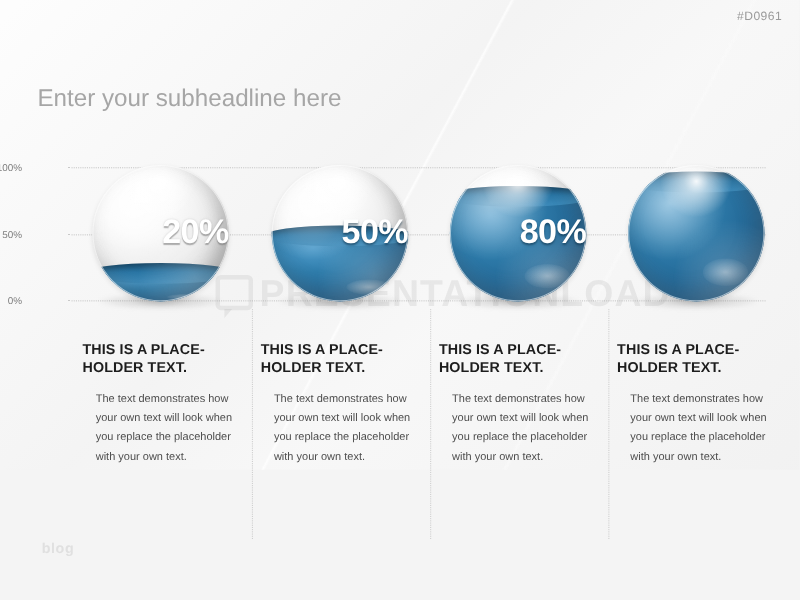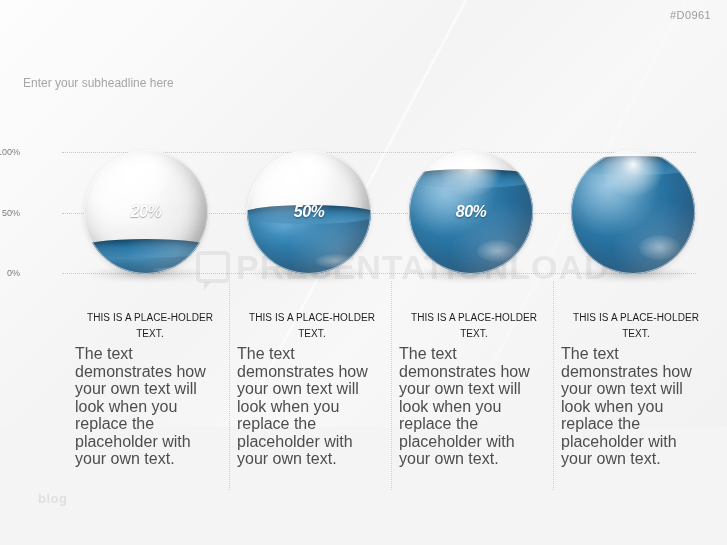--- a/index.html
+++ b/index.html
@@ -46,23 +46,23 @@
     left: 31px;
     top: 36px;
     font-size: 27.5px;
     font-weight: bold;
     color: #1b1b1b;
     letter-spacing: -0.2px;
     white-space: nowrap;
   }
   #subtitle {
     position: absolute;
-    left: 23px;
+    left: 34px;
     top: 76px;
-    font-size: 12px;
+    font-size: 22px;
     color: #a6a6a6;
     white-space: nowrap;
   }
 
   
   #wm-center {
     position: absolute;
     left: 196px;
     top: 248px;
     font-size: 34px;
@@ -200,48 +200,46 @@
     height: 14px;
     border-radius: 50%;
     background: radial-gradient(ellipse at 50% 50%, rgba(90,90,90,0.30) 0%, rgba(120,120,120,0.12) 52%, rgba(255,255,255,0) 76%);
     filter: blur(2px);
   }
   .value {
     position: absolute;
     left: 0; right: 0;
     top: 50%;
     transform: translateY(-52%);
-    text-align: center;
-    font-size: 16px;
+    text-align: right;
+    font-size: 31px;
     font-weight: bold;
     letter-spacing: -0.5px;
     pointer-events: none;
-    font-style: italic;
   }
   .value.on-light { color: #ffffff; text-shadow: 0 1px 1px rgba(120,120,120,0.55), 0 0 2px rgba(150,150,150,0.4); }
   .value.on-dark  { color: #ffffff; text-shadow: 0 1px 2px rgba(8,40,62,0.55); }
 
   
   .col {
     position: absolute;
     top: 310px;
     width: 150px;
   }
   .col h3 {
     margin: 0 0 3px 0;
-    font-size: 10px;
-    font-weight: normal;
+    font-size: 13px;
+    font-weight: bold;
     line-height: 16px;
     color: #1d1d1d;
     letter-spacing: .1px;
-    text-align: center;
   }
   .col p {
-    margin: 0;
-    font-size: 16px;
+    margin: 12px;
+    font-size: 10px;
     line-height: 17.5px;
     color: #4d4d4d;
   }
 </style>
 </head>
 <body>
 
 <div id="slide">
 
   <div id="sheen"></div>

